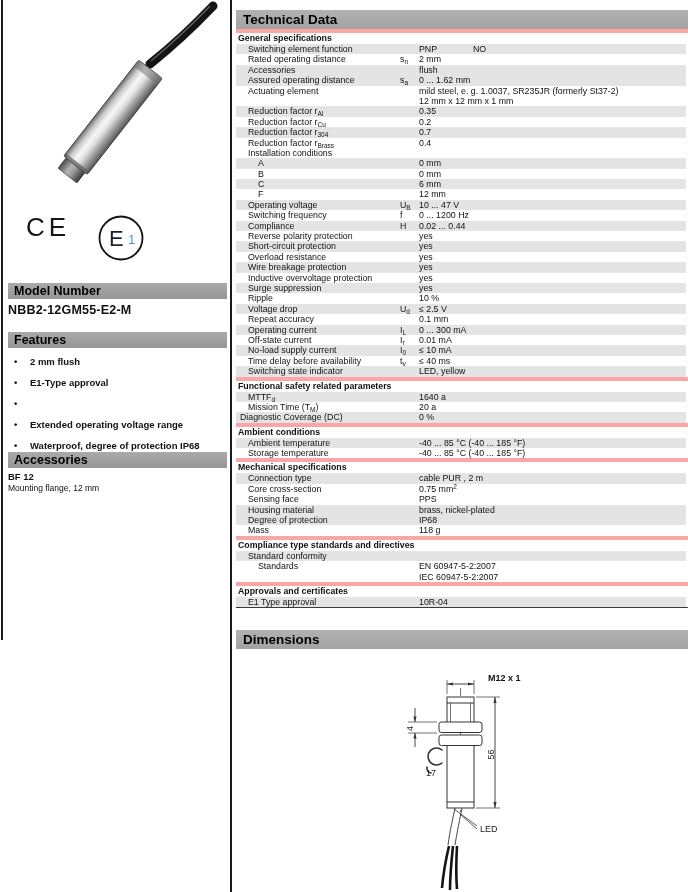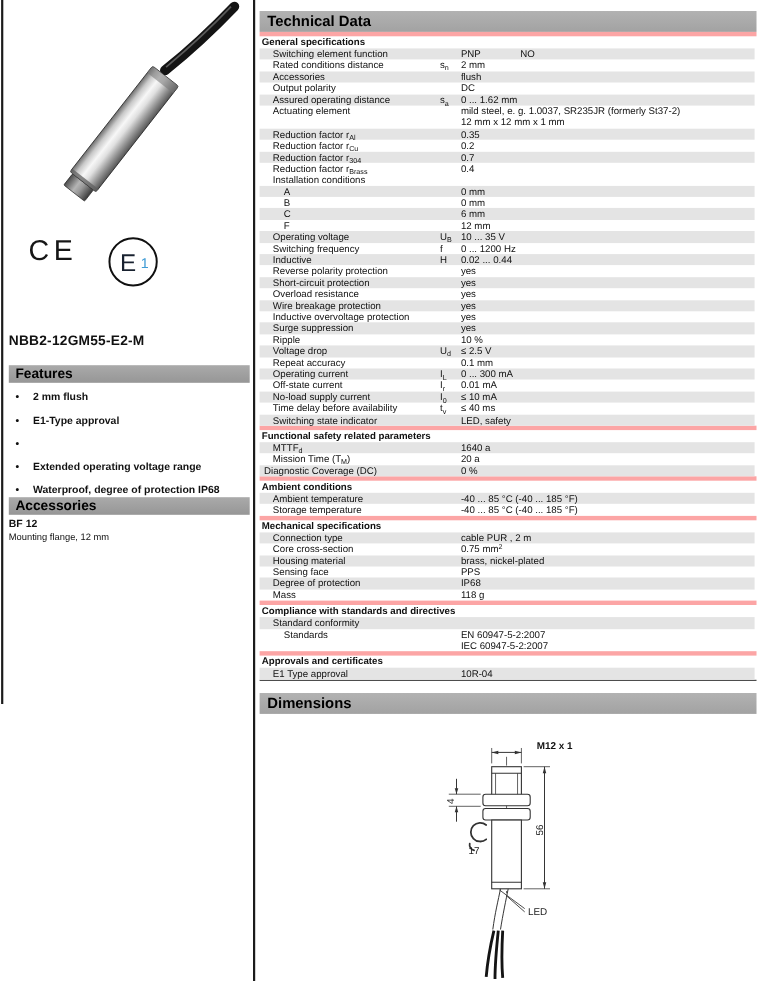--- a/index.html
+++ b/index.html
@@ -82,20 +82,21 @@
   </svg>
 
   <div id="ce-mark">CE</div>
 
   <svg id="e1-badge" width="50" height="50" viewBox="0 0 50 50">
     <circle cx="25" cy="25" r="21.5" fill="none" stroke="#101010" stroke-width="1.8"></circle>
     <text x="13" y="33" font-family="Liberation Sans, sans-serif" font-size="22" fill="#18212f">E</text>
     <text x="32" y="31" font-family="Liberation Sans, sans-serif" font-size="13" fill="#3e9bd5">1</text>
   </svg>
 
+  <div class="side-bar" style="top:283px">Model Number</div>
   <div id="model-value">NBB2-12GM55-E2-M</div>
 
   <div class="side-bar" style="top:332px">Features</div>
   <div id="features-list">
       <div class="feat">
         <span class="dot">•</span>
         <span class="ftxt">2 mm flush</span>
       </div>
       <div class="feat">
         <span class="dot">•</span>
@@ -121,31 +122,27 @@
   <div id="td-bar" class="hd-bar">Technical Data</div>
 
   <div id="spec-table">
       <div class="sec-header">General specifications</div>
       <div class="trow shade" style="height: 10.4px;">
         <span class="lbl" style="left:12px">Switching element function</span>
         <span class="val" style="top:0px">PNP</span>
         <span class="val2">NO</span>
       </div>
       <div class="trow" style="height: 10.4px;">
-        <span class="lbl" style="left:12px">Rated conditions distance</span>
+        <span class="lbl" style="left:12px">Rated operating distance</span>
         <span class="sym">s<sub>n</sub></span>
         <span class="val" style="top:0px">2 mm</span>
       </div>
       <div class="trow shade" style="height: 10.4px;">
         <span class="lbl" style="left:12px">Accessories</span>
         <span class="val" style="top:0px">flush</span>
-      </div>
-      <div class="trow" style="height: 10.4px;">
-        <span class="lbl" style="left:12px">Output polarity</span>
-        <span class="val" style="top:0px">DC</span>
       </div>
       <div class="trow shade" style="height: 10.4px;">
         <span class="lbl" style="left:12px">Assured operating distance</span>
         <span class="sym">s<sub>a</sub></span>
         <span class="val" style="top:0px">0 ... 1.62 mm</span>
       </div>
       <div class="trow" style="height: 20.8px;">
         <span class="lbl" style="left:12px">Actuating element</span>
         <span class="val" style="top:0px">mild steel, e. g. 1.0037, SR235JR (formerly St37-2)</span>
         <span class="val" style="top:10.4px">12 mm x 12 mm x 1 mm</span>
@@ -181,29 +178,29 @@
         <span class="lbl" style="left:22px">C</span>
         <span class="val" style="top:0px">6 mm</span>
       </div>
       <div class="trow" style="height: 10.4px;">
         <span class="lbl" style="left:22px">F</span>
         <span class="val" style="top:0px">12 mm</span>
       </div>
       <div class="trow shade" style="height: 10.4px;">
         <span class="lbl" style="left:12px">Operating voltage</span>
         <span class="sym">U<sub>B</sub></span>
-        <span class="val" style="top:0px">10 ... 35 V</span>
+        <span class="val" style="top:0px">10 ... 47 V</span>
       </div>
       <div class="trow" style="height: 10.4px;">
         <span class="lbl" style="left:12px">Switching frequency</span>
         <span class="sym">f</span>
         <span class="val" style="top:0px">0 ... 1200 Hz</span>
       </div>
       <div class="trow shade" style="height: 10.4px;">
-        <span class="lbl" style="left:12px">Inductive</span>
+        <span class="lbl" style="left:12px">Compliance</span>
         <span class="sym">H</span>
         <span class="val" style="top:0px">0.02 ... 0.44</span>
       </div>
       <div class="trow" style="height: 10.4px;">
         <span class="lbl" style="left:12px">Reverse polarity protection</span>
         <span class="val" style="top:0px">yes</span>
       </div>
       <div class="trow shade" style="height: 10.4px;">
         <span class="lbl" style="left:12px">Short-circuit protection</span>
         <span class="val" style="top:0px">yes</span>
@@ -252,21 +249,21 @@
         <span class="sym">I<sub>0</sub></span>
         <span class="val" style="top:0px">≤ 10 mA</span>
       </div>
       <div class="trow" style="height: 10.4px;">
         <span class="lbl" style="left:12px">Time delay before availability</span>
         <span class="sym">t<sub>v</sub></span>
         <span class="val" style="top:0px">≤ 40 ms</span>
       </div>
       <div class="trow shade" style="height: 10.4px;">
         <span class="lbl" style="left:12px">Switching state indicator</span>
-        <span class="val" style="top:0px">LED, safety</span>
+        <span class="val" style="top:0px">LED, yellow</span>
       </div>
       <div class="sec-header">Functional safety related parameters</div>
       <div class="trow shade" style="height: 10.4px;">
         <span class="lbl" style="left:12px">MTTF<sub>d</sub></span>
         <span class="val" style="top:0px">1640 a</span>
       </div>
       <div class="trow" style="height: 10.4px;">
         <span class="lbl" style="left:12px">Mission Time (T<sub>M</sub>)</span>
         <span class="val" style="top:0px">20 a</span>
       </div>
@@ -285,37 +282,37 @@
       </div>
       <div class="sec-header">Mechanical specifications</div>
       <div class="trow shade" style="height: 10.4px;">
         <span class="lbl" style="left:12px">Connection type</span>
         <span class="val" style="top:0px">cable PUR , 2 m</span>
       </div>
       <div class="trow" style="height: 10.4px;">
         <span class="lbl" style="left:12px">Core cross-section</span>
         <span class="val" style="top:0px">0.75 mm<sup>2</sup></span>
       </div>
+      <div class="trow" style="height: 10.4px;">
+        <span class="lbl" style="left:12px">Sensing face</span>
+        <span class="val" style="top:0px">PPS</span>
+      </div>
       <div class="trow shade" style="height: 10.4px;">
         <span class="lbl" style="left:12px">Housing material</span>
         <span class="val" style="top:0px">brass, nickel-plated</span>
       </div>
-      <div class="trow" style="height: 10.4px;">
-        <span class="lbl" style="left:12px">Sensing face</span>
-        <span class="val" style="top:0px">PPS</span>
-      </div>
       <div class="trow shade" style="height: 10.4px;">
         <span class="lbl" style="left:12px">Degree of protection</span>
         <span class="val" style="top:0px">IP68</span>
       </div>
       <div class="trow" style="height: 10.4px;">
         <span class="lbl" style="left:12px">Mass</span>
         <span class="val" style="top:0px">118 g</span>
       </div>
-      <div class="sec-header">Compliance with standards and directives</div>
+      <div class="sec-header">Compliance type standards and directives</div>
       <div class="trow shade" style="height: 10.4px;">
         <span class="lbl" style="left:12px">Standard conformity</span>
       </div>
       <div class="trow" style="height: 20.8px;">
         <span class="lbl" style="left:22px">Standards</span>
         <span class="val" style="top:0px">EN 60947-5-2:2007</span>
         <span class="val" style="top:10.4px">IEC 60947-5-2:2007</span>
       </div>
       <div class="sec-header">Approvals and certificates</div>
       <div class="trow shade" style="height: 10.4px;">

